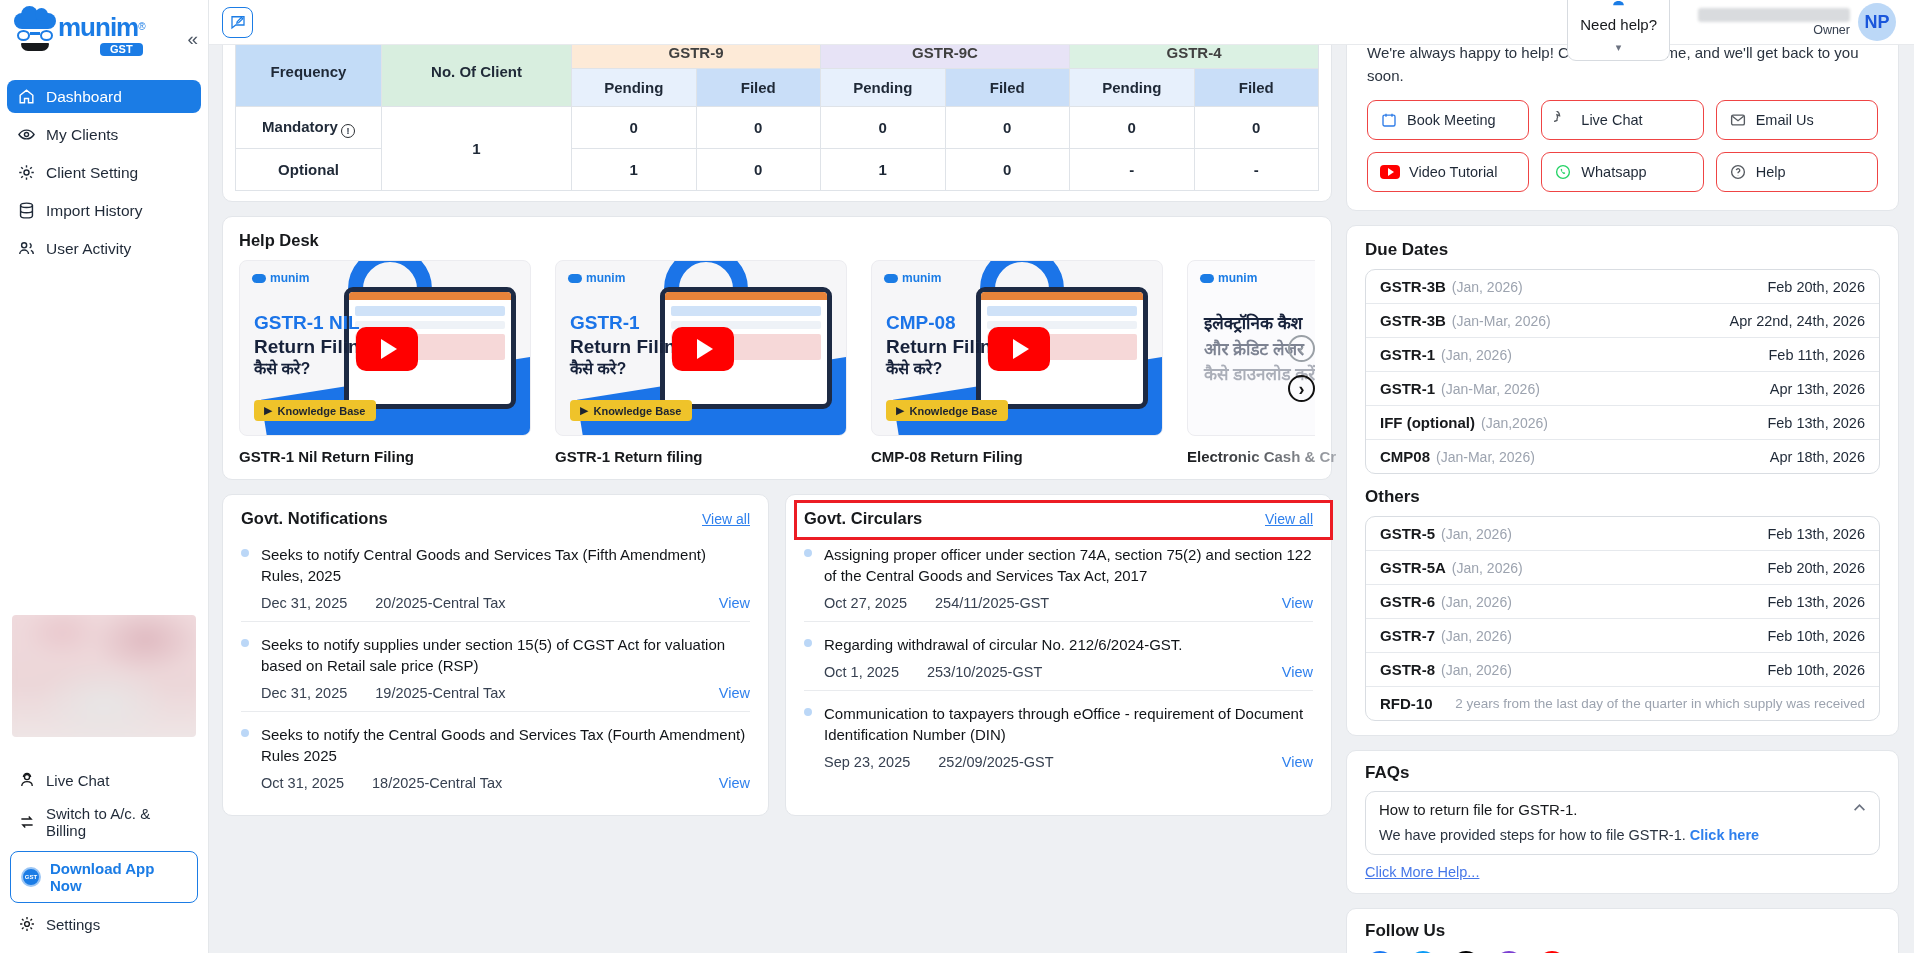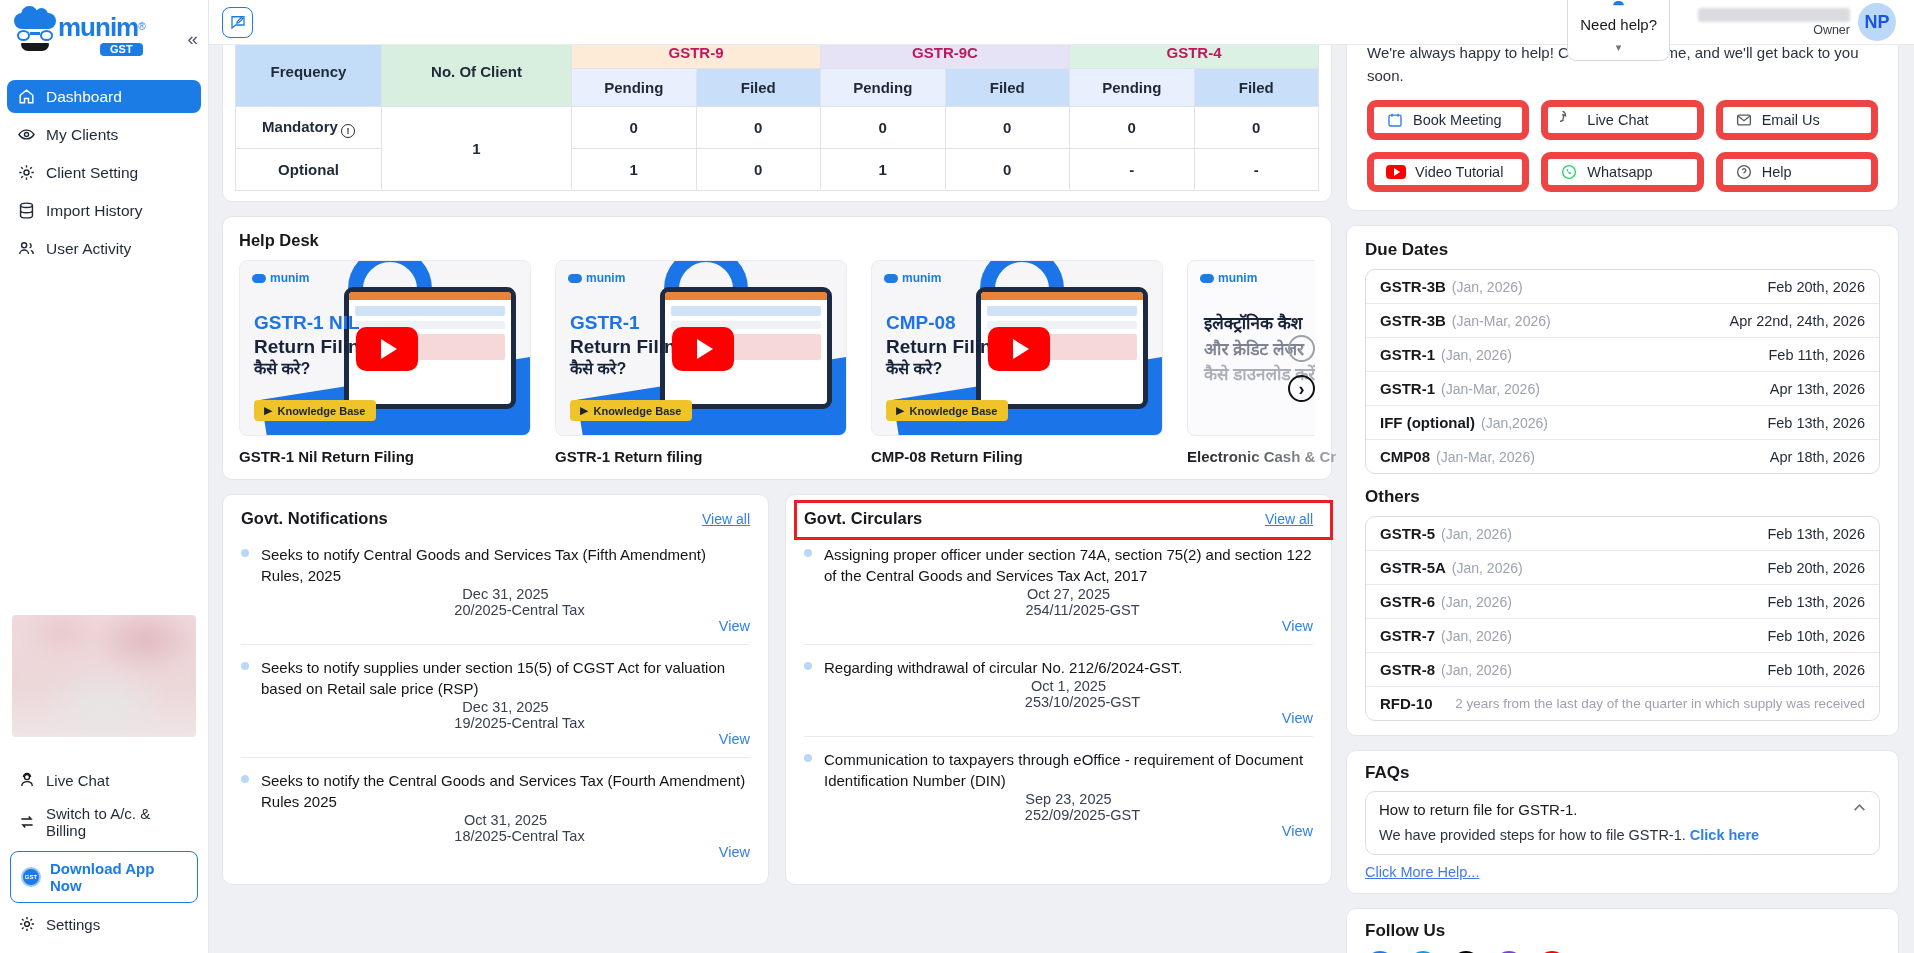--- a/index.html
+++ b/index.html
@@ -69,21 +69,21 @@
   .main-clip { position:absolute; left:209px; top:45px; right:0; bottom:0; overflow:hidden; }
   .main-inner { margin-top:-34px; padding:14px 13px; display:flex; gap:14px; }
   .col-center { width:1110px; flex:none; display:flex; flex-direction:column; gap:14px; }
   .col-right  { width:553px; flex:none; display:flex; flex-direction:column; gap:14px; }
   .card { background:#fff; border:1px solid #e3e6ea; border-radius:10px; }
 
   
   .table-card { padding:10px 12px; }
   table.sum { width:100%; border-collapse:collapse; table-layout:fixed; text-align:center; }
   table.sum th, table.sum td { border:1px solid #dfe3e8; font-size:15px; }
-  th.h-group { height:32px; font-weight:bold; color:#be185d;margin-left:8px; }
+  th.h-group { height:32px; font-weight:bold; color:#404040;margin-left:8px; }
   th.h-freq { background:#c3dcf7; width:146px; font-weight:bold; }
   th.h-cli  { background:#d8eedf; width:190px; font-weight:bold; }
   th.g-0 { background:#fdead7; } th.g-1 { background:#e7e3f6; } th.g-2 { background:#dbf1e3; }
   th.h-sub { height:38px; font-weight:600; color:#1f2937; }
   th.sub-p { background:#e7f0fc; } th.sub-f { background:#c9def8; }
   td.row-label { font-weight:bold; height:42px; }
   td.val { font-weight:bold; }
   td.cli-val { font-weight:bold; font-size:15px; }
   .info-badge { display:inline-flex; width:14px; height:14px; border:1.4px solid #2b2f33; border-radius:50%;
     align-items:center; justify-content:center; font-size:9px; font-weight:bold; margin-left:3px; vertical-align:-2px; }
@@ -130,29 +130,29 @@
   .gov-row { display:flex; gap:16px; }
   .gov-card { width:547px; flex:none; padding:12px 18px 14px; }
   .gov-head { display:flex; align-items:center; justify-content:space-between; position:relative; padding:2px 0 4px; }
   .view-all { color:#2f80ed; font-size:14px; text-decoration:underline; cursor:pointer; }
   .red-box { position:absolute; left:-10px; right:-20px; top:-7px; height:40px; border:3px solid #ec1c24; pointer-events:none; }
   .gov-item { display:flex; gap:12px; padding:12px 0 10px; }
   .gov-item + .gov-item { border-top:1px solid #e9ebee; }
   .dot { width:8px; height:8px; border-radius:50%; background:#2e7ce8; border:4px solid #bbd7f7; flex:none; margin-top:5px; }
   .gov-body { flex:1; }
   .gov-title { font-size:15px; line-height:1.4; color:#111418; }
-  .gov-meta { display:flex; align-items:center; font-size:14.5px; color:#374151;flex-direction:column; }
+  .gov-meta { display:flex; align-items:center; margin-top:9px; font-size:14.5px; color:#374151; }
   .gov-ref { margin-left:28px; }
   .view-link { margin-left:auto; color:#2f80ed; font-size:14.5px; cursor:pointer; }
 
   
   .help-card { padding:16px 20px 18px; }
   .help-intro { font-size:15px; line-height:1.5; color:#2b3440; }
   .help-grid { display:grid; grid-template-columns:repeat(3,1fr); gap:12px; margin-top:13px; }
-  .h-btn { height:40px; border:7px solid #ef4444; border-radius:9px; background:#fff; display:flex; align-items:center;
+  .h-btn { height:40px; border:1px solid #ef4444; border-radius:9px; background:#fff; display:flex; align-items:center;
     gap:9px; padding:0 12px; font-size:14.5px; color:#1f2937; cursor:pointer; }
   .h-btn svg { width:18px; height:18px; flex:none; }
 
   .dates-card { padding:14px 18px 14px; }
   .panel-title { font-size:17px; font-weight:bold; color:#17191c; }
   .list-box { border:1px solid #d9dde2; border-radius:10px; margin-top:9px; overflow:hidden; }
   .lrow { display:flex; align-items:center; padding:8px 14px; }
   .lrow + .lrow { border-top:1px solid #e6e9ed; }
   .lform { font-weight:bold; font-size:15px; color:#17191c; }
   .lperiod { color:#9ca3af; font-size:14px; margin-left:6px; }

